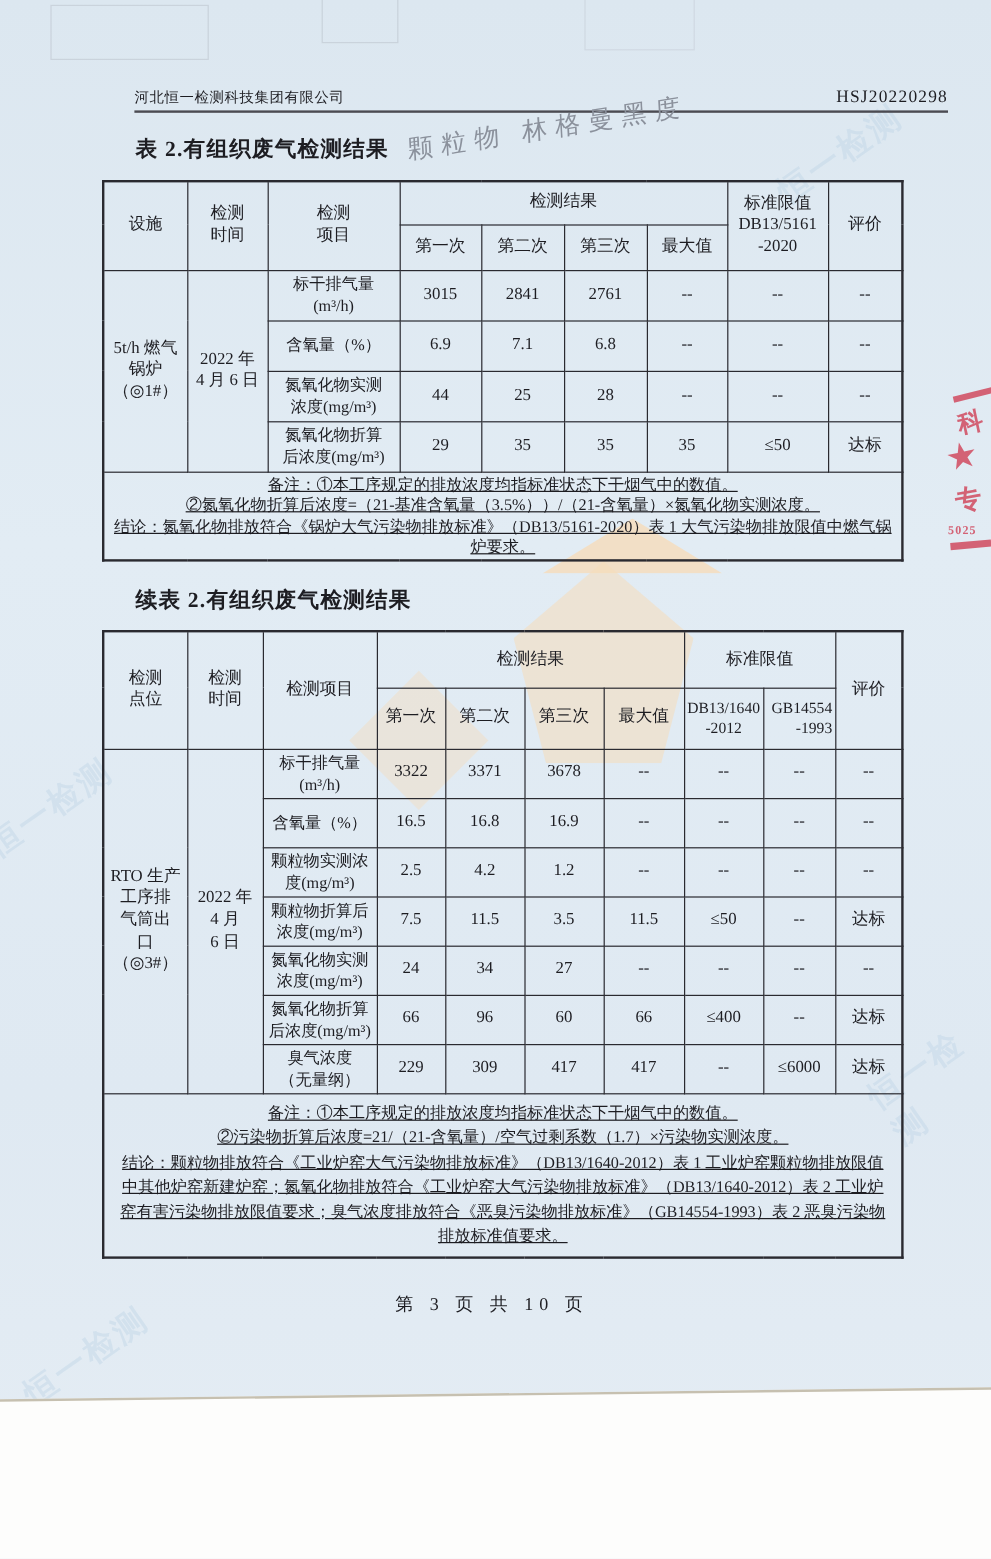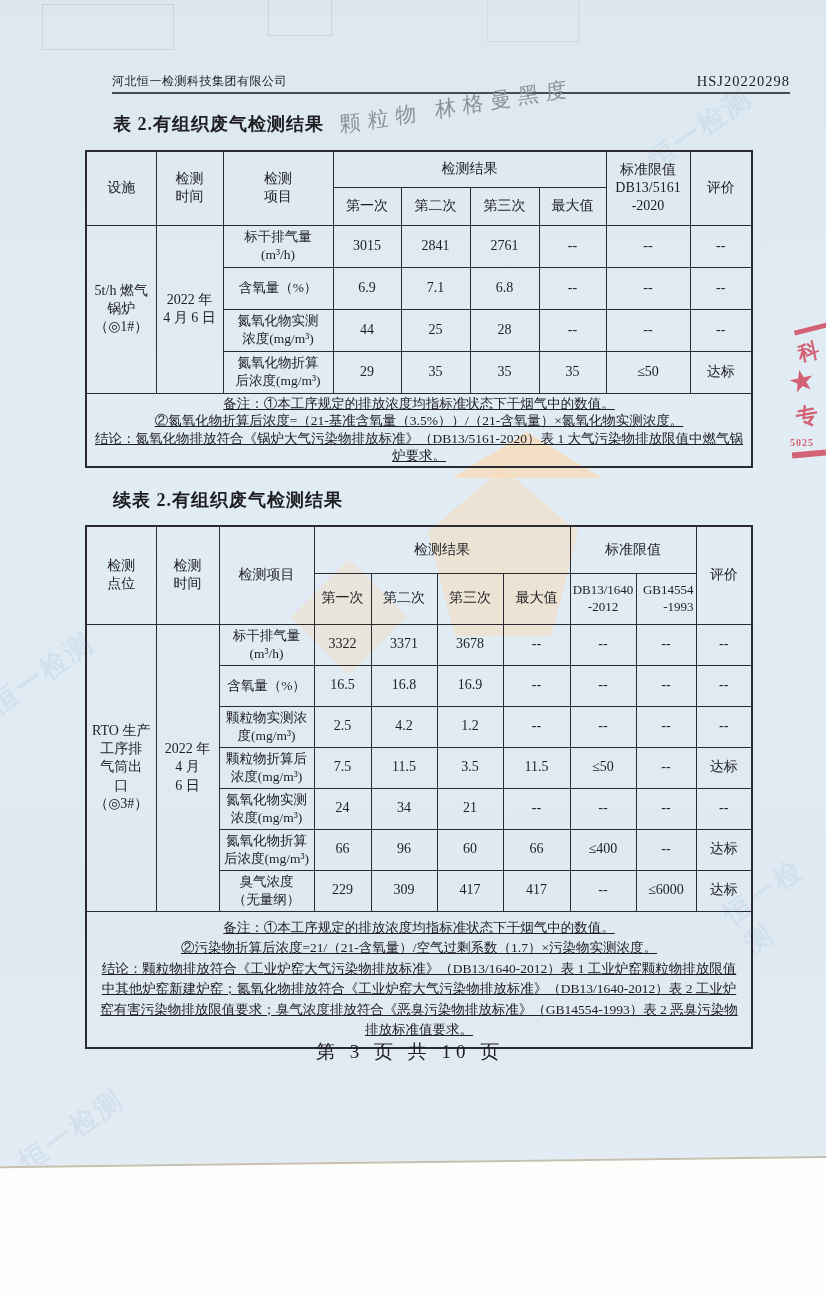--- a/index.html
+++ b/index.html
@@ -26,22 +26,22 @@
             padding-bottom:2px; }
   .company { font-size:12px; letter-spacing:.5px; }
   .report-no { font-size:14.5px; letter-spacing:1px; }
   
   .handwriting { position:absolute; z-index:2; left:338px; top:86px; width:320px;
                  transform:rotate(-9deg) skewX(-6deg); color:#8b919c; font-size:21px; letter-spacing:7px; }
   
   .tbl-title { position:absolute; z-index:2; left:113px; font-size:18px; font-weight:bold; letter-spacing:1px; }
   .title1 { top:112px; }
   .title2 { top:488px; }
-  .footer { position:absolute; z-index:2; top:1039px; left:0; width:820px; text-align:center;
-            font-size:19px; letter-spacing:5px; }
+  .footer { position:absolute; z-index:2; top:1078px; left:0; width:820px; text-align:center;
+            font-size:15px; letter-spacing:5px; }
   
   .doc-table { position:absolute; z-index:2; left:85px; border-collapse:collapse; table-layout:fixed;
                width:666px; font-size:14px; }
   .t1 { top:150px; }
   .t2 { top:525px; }
   .doc-table td { border:1.6px solid #2a2a30; text-align:center; vertical-align:middle;
                   padding:1px 2px; line-height:1.3; background:transparent; }
   .doc-table { border:2px solid #2a2a30; }
   .pre { white-space:pre-line; }
   .item-cell { font-size:13.5px; }
@@ -255,21 +255,21 @@
     <td>11.5</td>
     <td>≤50</td>
     <td>--</td>
     <td>达标</td>
   </tr>
   <tr style="height:41px;">
     <td class="pre item-cell">氮氧化物实测
 浓度(mg/m³)</td>
     <td>24</td>
     <td>34</td>
-    <td>21</td>
+    <td>27</td>
     <td>--</td>
     <td>--</td>
     <td>--</td>
     <td>--</td>
   </tr>
   <tr style="height:41px;">
     <td class="pre item-cell">氮氧化物折算
 后浓度(mg/m³)</td>
     <td>66</td>
     <td>96</td>

